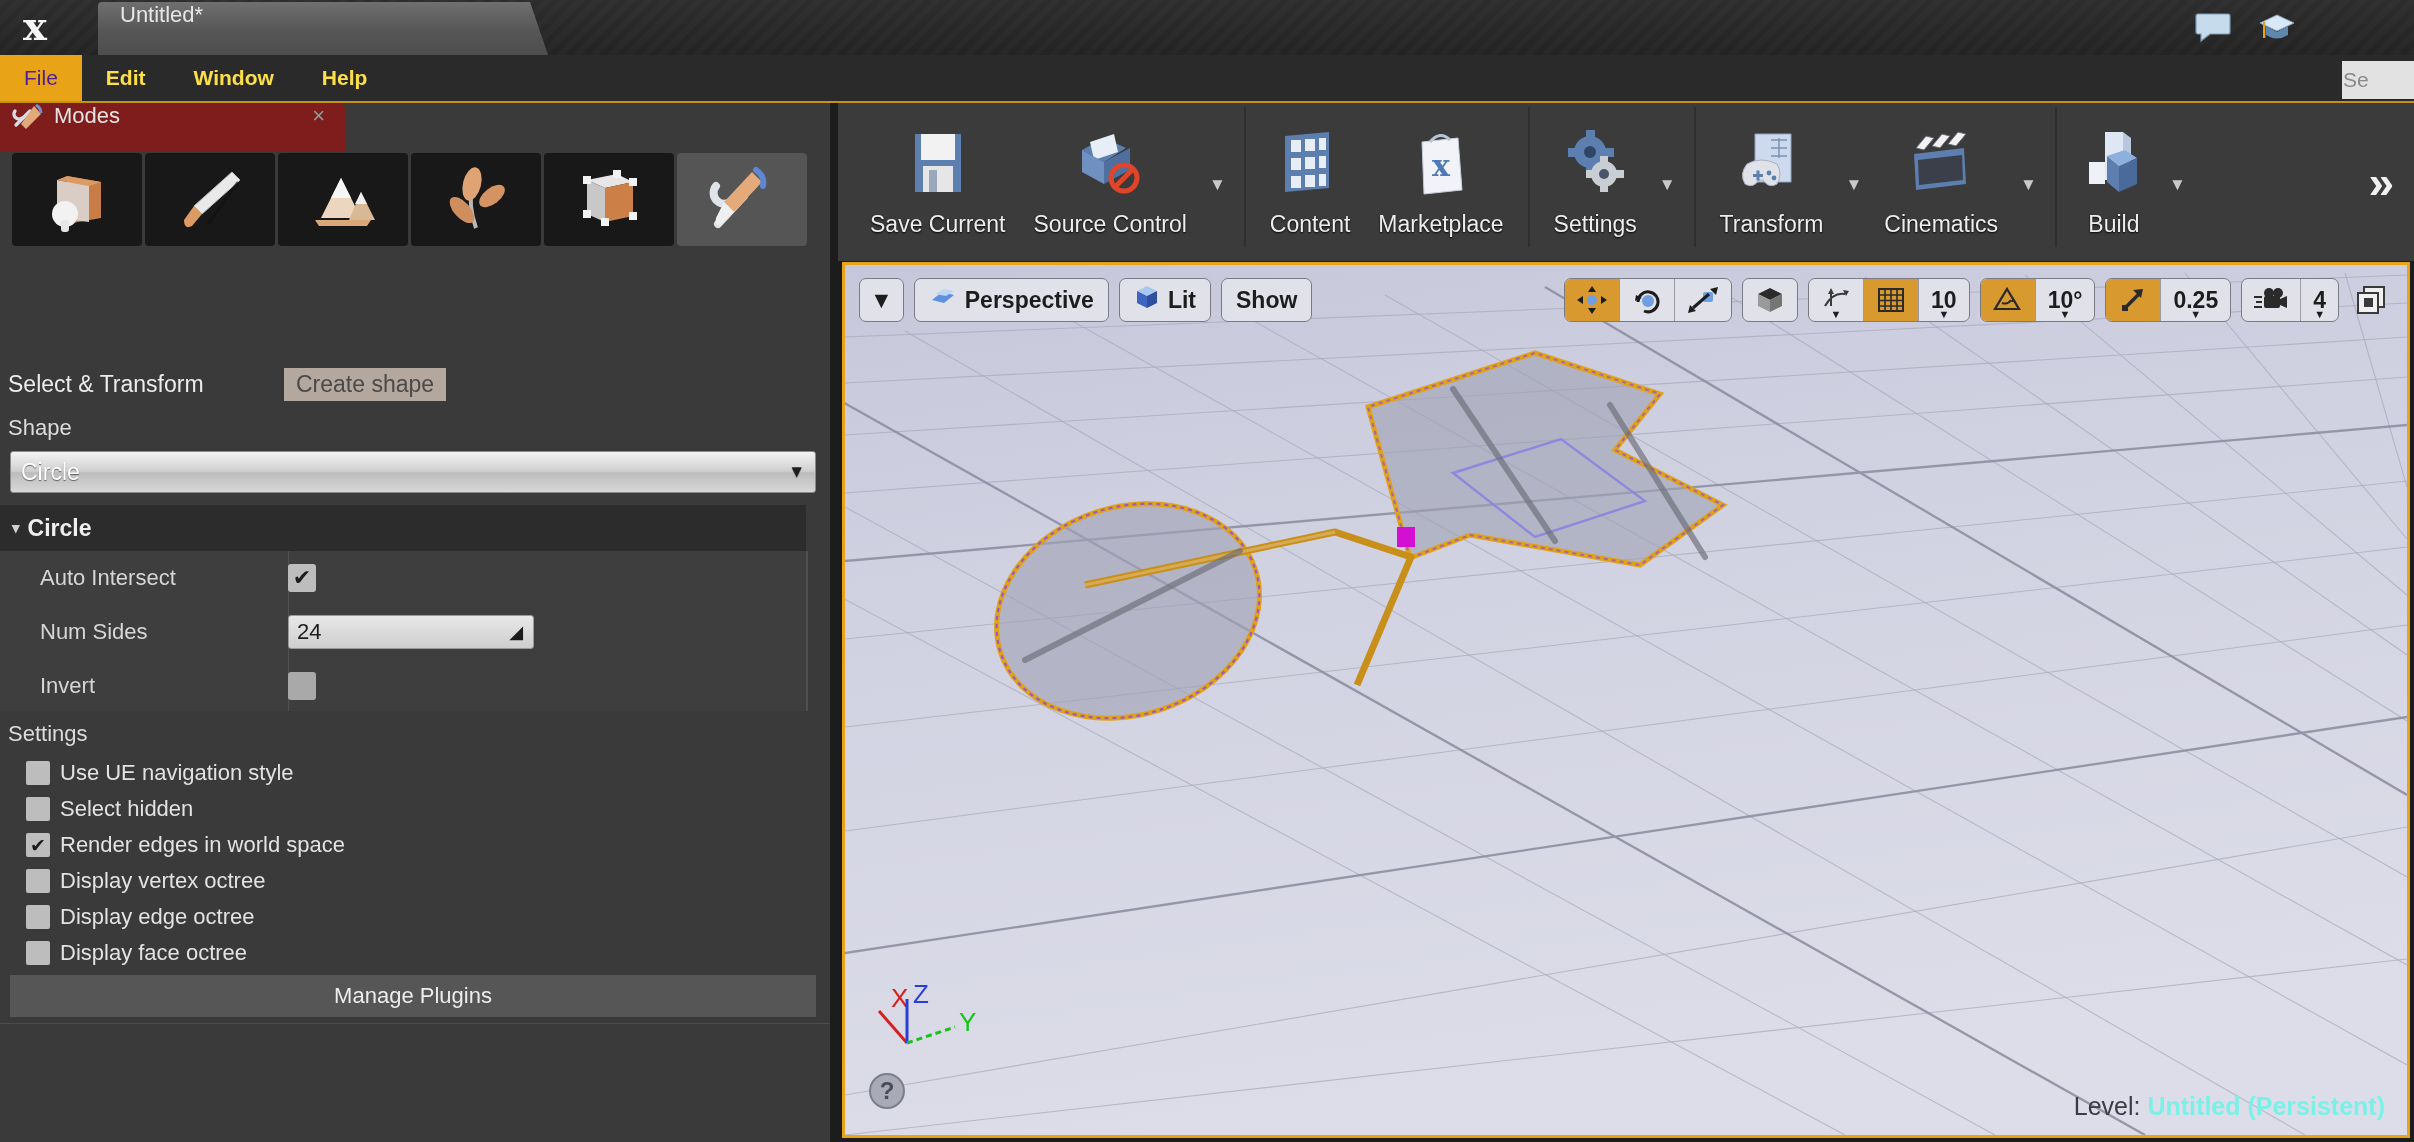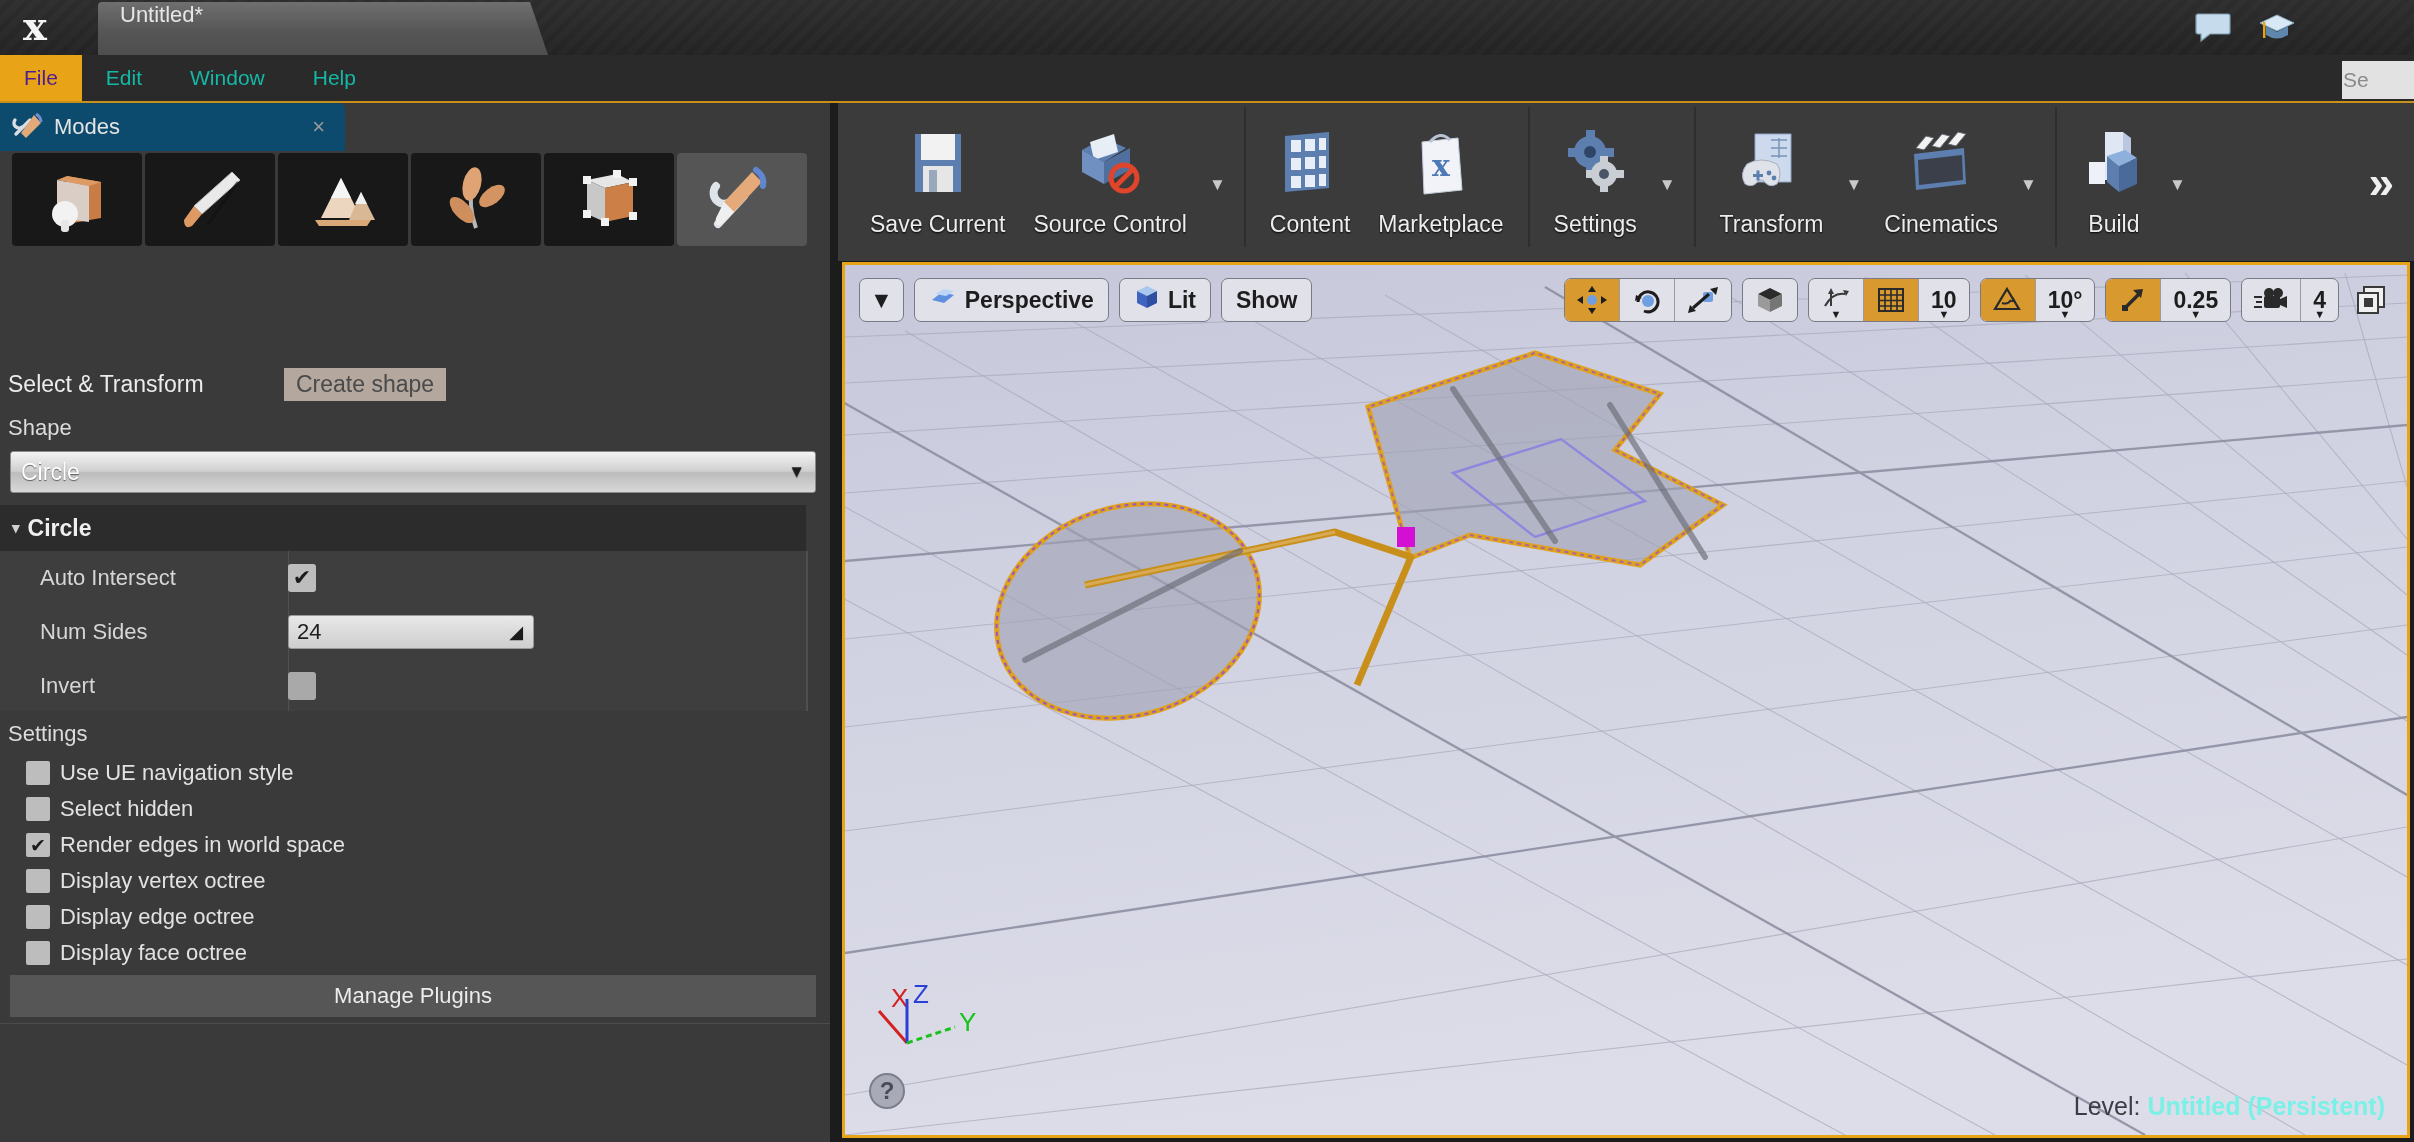--- a/index.html
+++ b/index.html
@@ -41,37 +41,37 @@
   .tb-icon { width:38px; height:38px; display:flex; align-items:center; justify-content:center; }
 
   
   .menubar {
     position:absolute; left:0; top:55px; width:2414px; height:48px;
     background:#2a2a2a; display:flex; align-items:stretch;
     border-bottom:2px solid #c8901a;
   }
   .menu-item {
     display:flex; align-items:center; padding:0 24px;
-    color:#14b8a6; font-size:21px;
+    color:#fde047; font-size:21px;font-weight:bold;
   }
   .menu-item.active { background:#e8a317; color:#4c1d95; font-weight:normal; }
   .menubar-search {
     position:absolute; right:0; top:6px; width:72px; height:38px;
     background:#e2e2e2; color:#8a8a8a; font-size:21px;
     display:flex; align-items:center; padding-left:1px; overflow:hidden;
   }
 
   
   .modes-panel {
     position:absolute; left:0; top:103px; width:830px; height:1039px;
     background:#3a3a3a;
   }
   .modes-tab {
     position:absolute; left:0; top:0; width:345px; height:48px;
-    background:#0c4a6e; display:flex; align-items:center; padding:0 12px;
+    background:#7f1d1d; display:flex; padding:0 12px;
     border-top-right-radius:6px;
   }
   .modes-tab-icon { width:34px; height:30px; margin-right:8px; }
   .modes-tab-title { color:#e4e4e4; font-size:22px; flex:1; }
   .modes-tab-close { color:#9a9a9a; font-size:22px; padding:0 8px; }
 
   .mode-buttons {
     position:absolute; left:12px; top:50px; display:flex; gap:3px;
   }
   .mode-btn {

